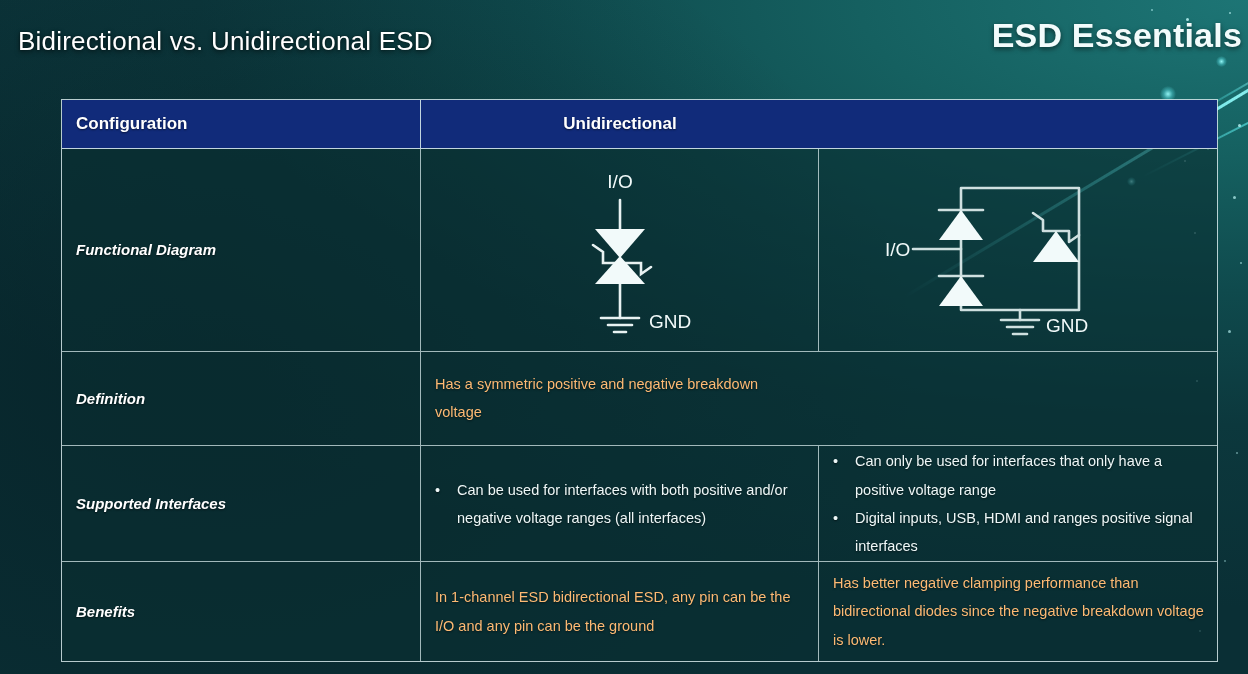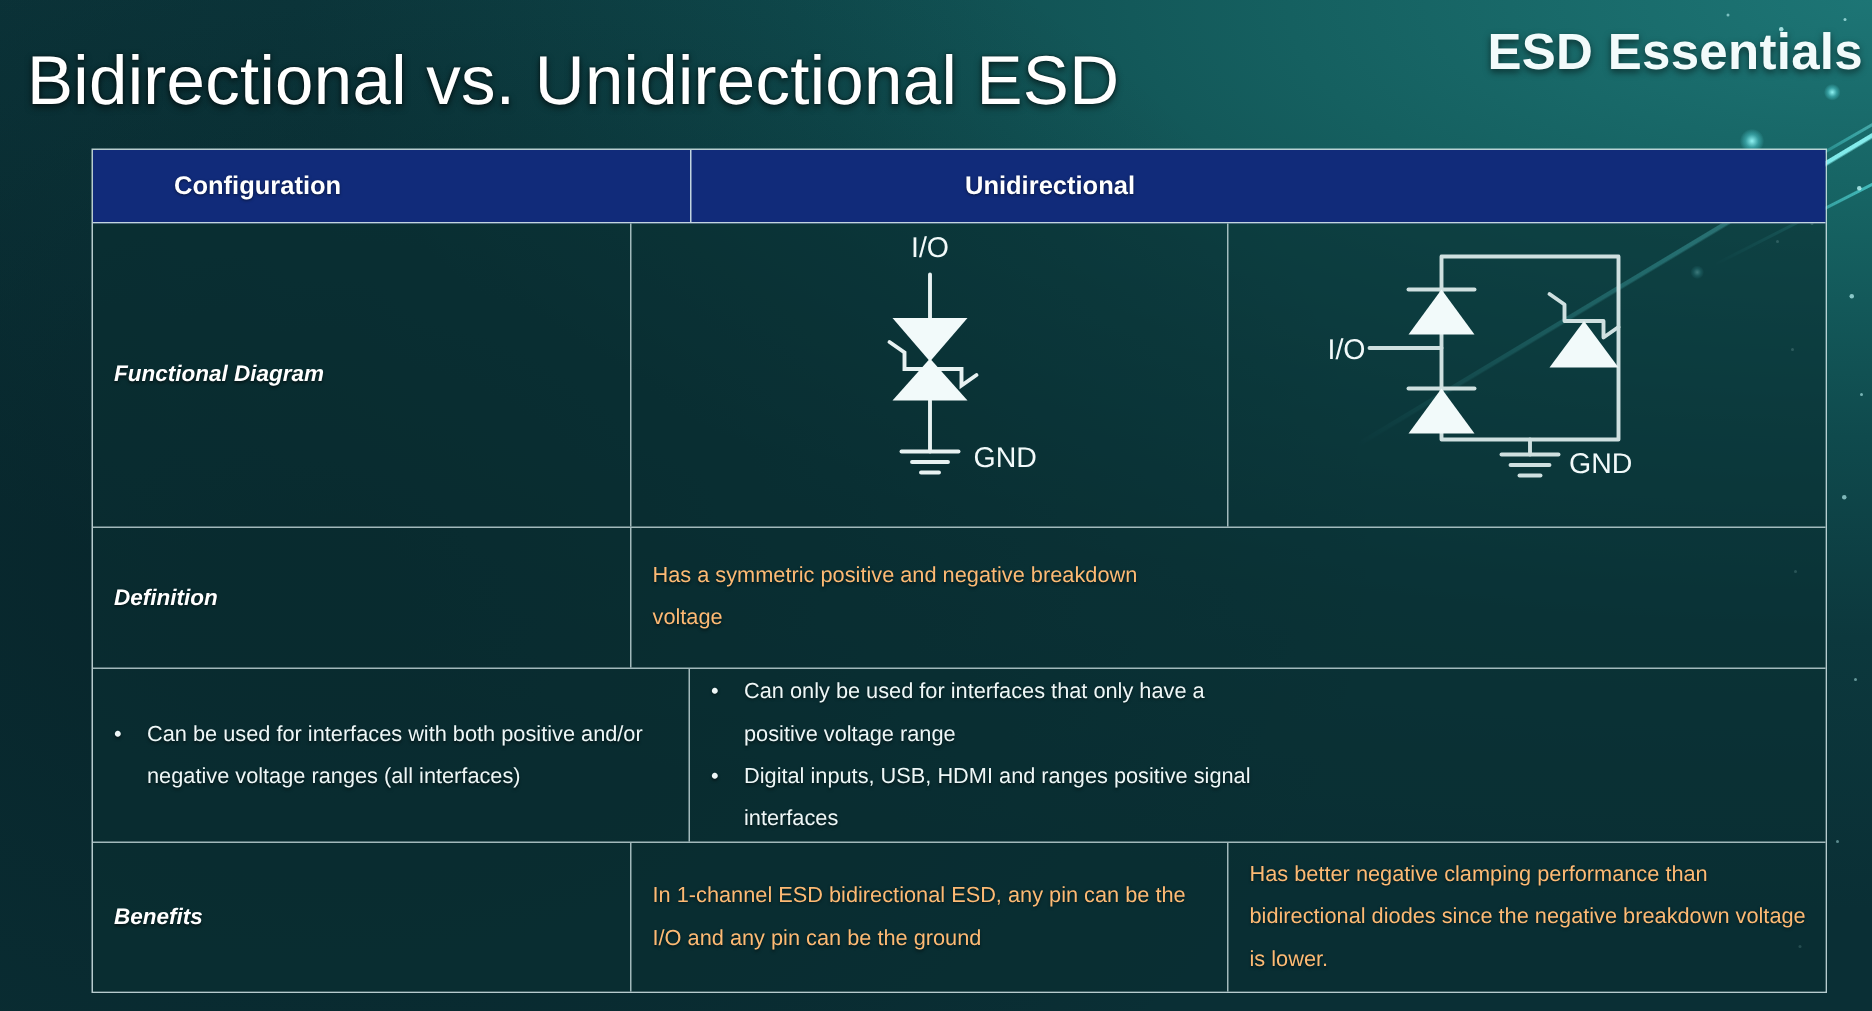--- a/index.html
+++ b/index.html
@@ -25,40 +25,40 @@
   .streak{ position:absolute; background:linear-gradient(90deg, rgba(64,226,226,0) 0%, rgba(92,235,235,.85) 45%, rgba(140,245,245,.95) 70%, rgba(92,235,235,0) 100%); border-radius:4px; filter:blur(.4px); }
   .streak-1{ left:905px; top:295px; width:560px; height:3px; transform:rotate(-31deg); transform-origin:left center; }
   .streak-2{ left:1142px; top:176px; width:260px; height:2px; transform:rotate(-27deg); transform-origin:left center; opacity:.75; }
   .streak-3{ left:1186px; top:118px; width:120px; height:2px; transform:rotate(-30deg); transform-origin:left center; opacity:.5; }
   .glow{ position:absolute; border-radius:50%; background:radial-gradient(circle, rgba(150,250,250,.95) 0%, rgba(90,220,225,.45) 38%, rgba(60,190,200,0) 72%); }
   .dot{ position:absolute; border-radius:50%; background:#bdf6f6; }
 
   
   .title{
     position:absolute; left:18px; top:26px; z-index:3;
-    font-size:46px; font-weight:400; color:#ffffff; letter-spacing:.2px;
+    font-size:26px; font-weight:400; color:#ffffff; letter-spacing:.2px;
     text-shadow:0 2px 5px rgba(0,0,0,.6), 0 0 2px rgba(0,0,0,.5);
     white-space:nowrap;
   }
   .brand{
     position:absolute; right:6px; top:16px; z-index:3;
     font-size:34px; font-weight:700; color:#f2fbfb; letter-spacing:.2px;
     text-shadow:0 2px 5px rgba(0,0,0,.55);
     white-space:nowrap;
   }
 
   
   .table{
     position:absolute; left:61px; top:99px; width:1157px; height:563px; z-index:2;
     display:flex; flex-direction:column;
     border:1px solid rgba(214,232,234,.85);
   }
   .trow{ display:flex; width:100%; }
   .thead{ height:49px; background:#112b7a; border-bottom:1px solid rgba(214,232,234,.9); }
-  .thead .tcell{ border-right:1px solid rgba(214,232,234,.9);margin-left:40px; }
+  .thead .tcell{ border-right:1px solid rgba(214,232,234,.9); }
   .thead .tcell:last-child{ border-right:none; }
   .tcell{
     display:flex; align-items:center;
     border-right:1px solid rgba(214,232,234,.75);
     position:relative;
   }
   .tcell:last-child{ border-right:none; }
   .c1{ width:359px; flex:0 0 359px; }
   .c2{ width:398px; flex:0 0 398px; }
   .c3{ width:398px; flex:0 0 398px; }
@@ -77,21 +77,21 @@
   .celltext{
     font-size:14.5px; color:#fdba74; line-height:1.95;
     padding:0 12px 0 14px; width:100%;
     text-shadow:0 1px 2px rgba(0,0,0,.5);
   }
   .bullets{ padding:0 10px 0 14px; width:100%; }
   .bl{ display:flex; font-size:14.5px; color:#eef7f7; line-height:1.95; text-shadow:0 1px 2px rgba(0,0,0,.5); }
   .bl .bdot{ flex:0 0 22px; }
   .bl .btxt{ flex:1; }
 
-  .diagram-cell{ justify-content:center; align-items:flex-start; }
+  .diagram-cell{ justify-content:center; align-items:flex-end; }
   svg{ display:block; overflow:visible; }
 </style>
 </head>
 <body>
 
 <div id="bg">
   <div class="bg-base"></div>
   <div class="bg-vignette"></div>
   <div class="streak streak-1"></div>
   <div class="streak streak-2"></div>
@@ -190,20 +190,23 @@
   <div class="trow body-row r-def">
     <div class="tcell c1">
       <span class="rowlabel">Definition</span>
     </div>
     <div class="tcell c2">
       <div class="celltext">Has a symmetric positive and negative breakdown voltage</div>
     </div>
   </div>
 
   <div class="trow body-row r-sup">
+    <div class="tcell c1">
+      <span class="rowlabel">Supported Interfaces</span>
+    </div>
     <div class="tcell c2">
       <div class="bullets">
         <div class="bl">
           <span class="bdot">•</span>
           <span class="btxt">Can be used for interfaces with both positive and/or negative voltage ranges (all interfaces)</span>
         </div>
       </div>
     </div>
     <div class="tcell c3">
       <div class="bullets">

